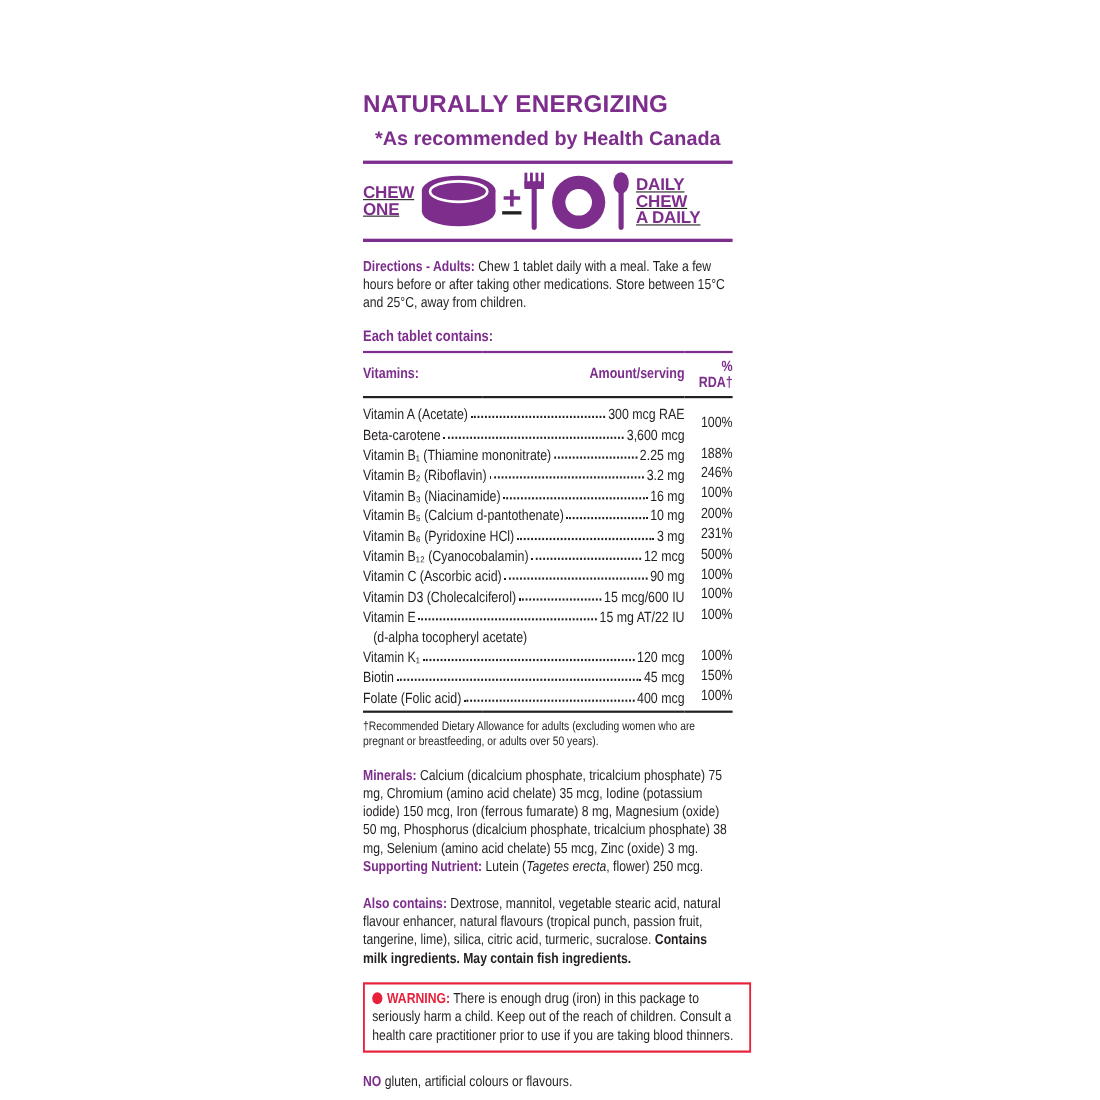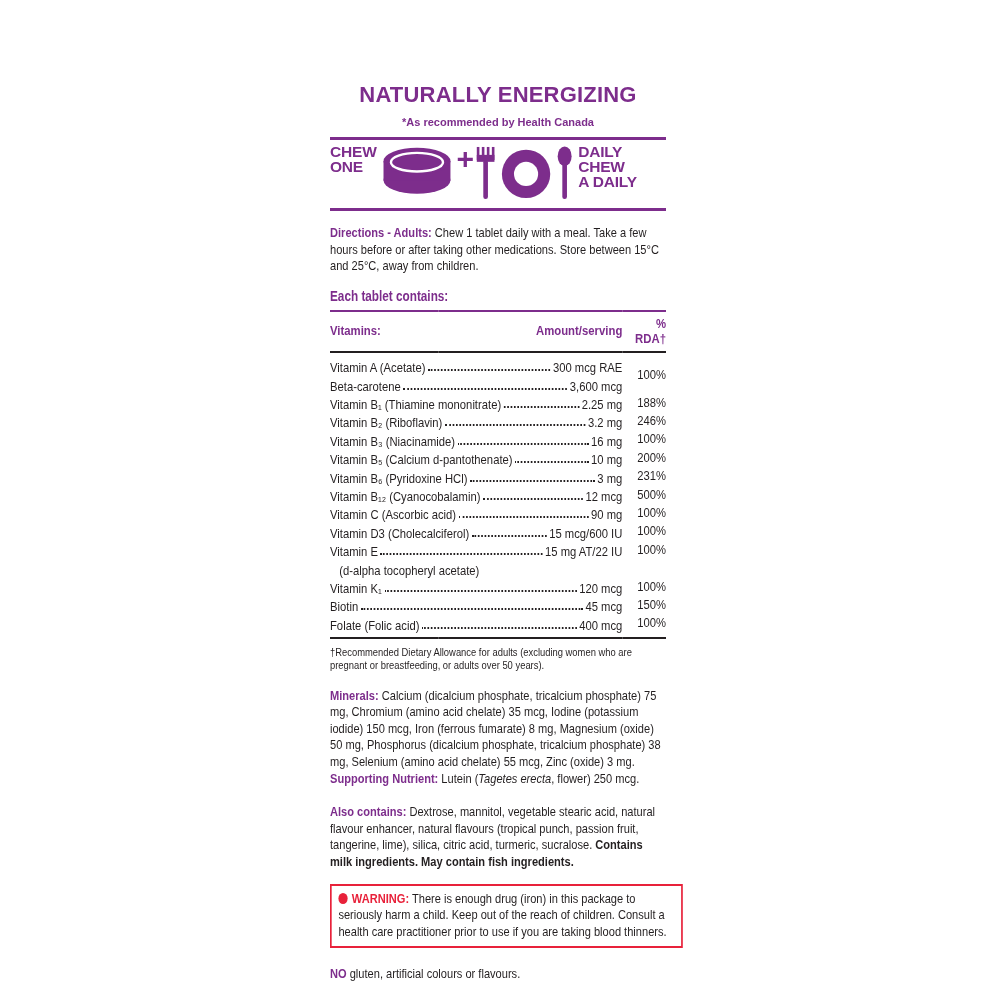--- a/index.html
+++ b/index.html
@@ -5,27 +5,27 @@
   :root { --purple:#7D2D8C; --red:#E8213A; --ink:#231F20; }
   html,body { margin:0; padding:0; }
   body {
     width:1000px; height:1000px; background:#ffffff; position:relative; overflow:hidden;
     font-family:"Liberation Sans","DejaVu Sans",sans-serif; color:var(--ink);
     -webkit-font-smoothing:antialiased;
   }
   .label { position:absolute; left:330px; top:84px; width:336px; }
 
   .title { font-size:22px; line-height:22px; font-weight:bold; color:var(--purple);
-           text-align:center; letter-spacing:0.2px; }
-  .subtitle { margin-top:10px; font-size:11px; font-weight:bold; color:var(--purple); text-align:center; }
+           letter-spacing:0.2px; }
+  .subtitle { margin-top:10px; font-size:18px; font-weight:bold; color:var(--purple); text-align:center; }
 
   .rule { height:3px; background:var(--purple); }
   .rule-top { margin-top:9px; }
 
-  .usage-row { display:flex; align-items:flex-start; justify-content:space-between; padding:4px 0; height:60px; }
+  .usage-row { display:flex; align-items:center; justify-content:space-between; padding:4px 0; height:60px;text-decoration:underline; }
   .usage-label { font-weight:bold; color:var(--purple); font-size:15.5px; line-height:15px; letter-spacing:-0.2px; }
   .plus { color:var(--purple); font-weight:bold; font-size:30px; line-height:30px; padding-bottom:4px; }
   .ic { display:block; }
   .ic .pp { fill:var(--purple); }
 
   
   .condense { width:400px; transform:scaleX(0.84); transform-origin:0 0; }
 
   .body { font-size:13.2px; line-height:16.6px; margin:0; letter-spacing:0; }
   .plabel { color:var(--purple); font-weight:bold; }

